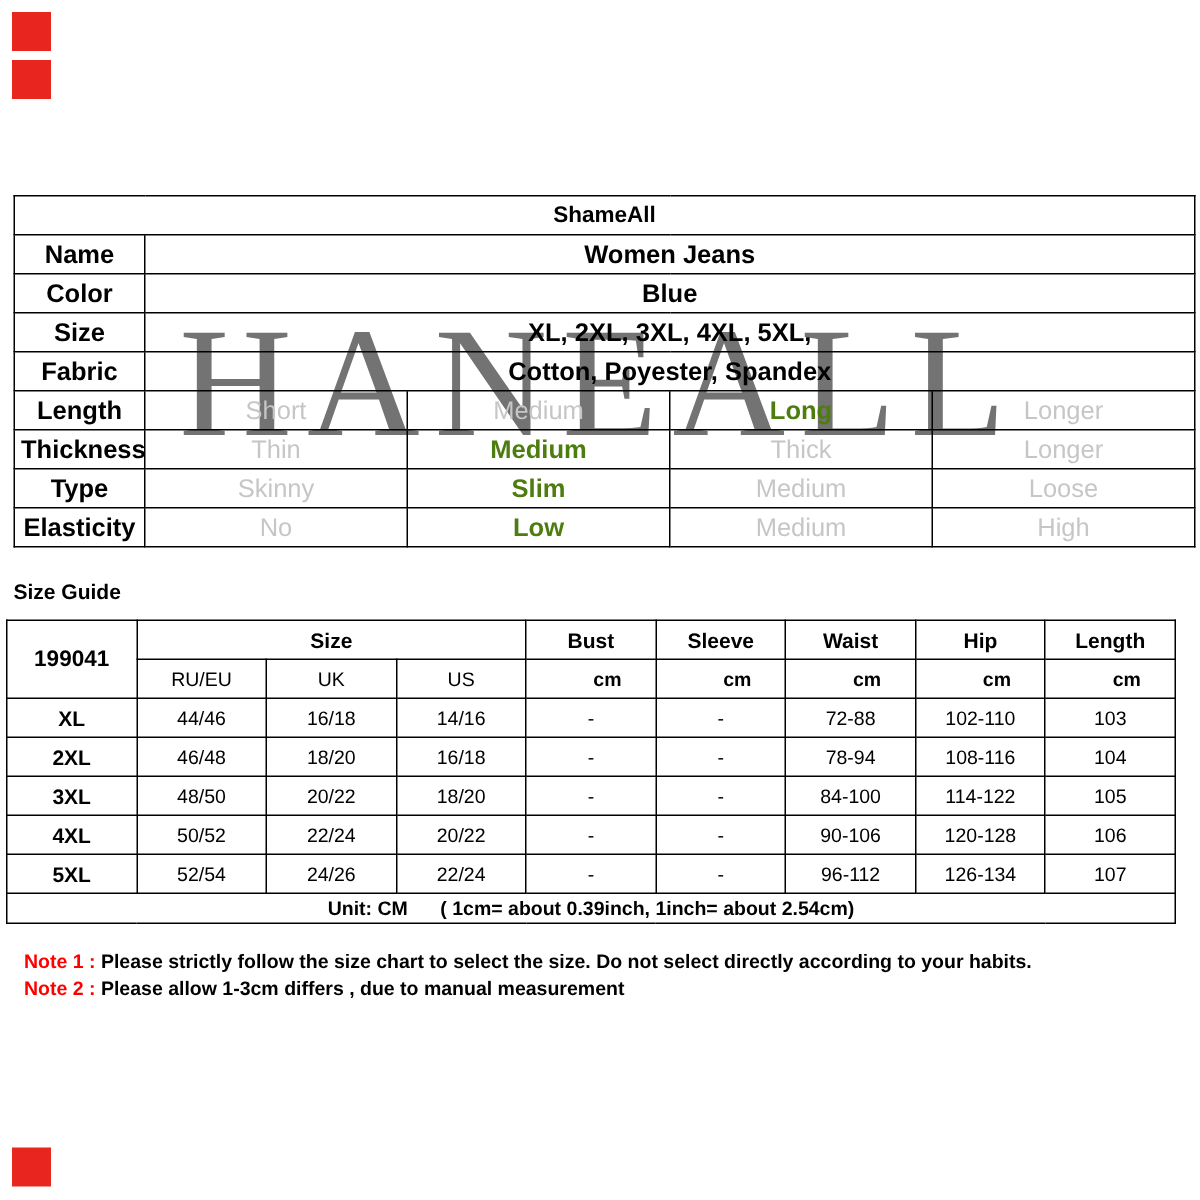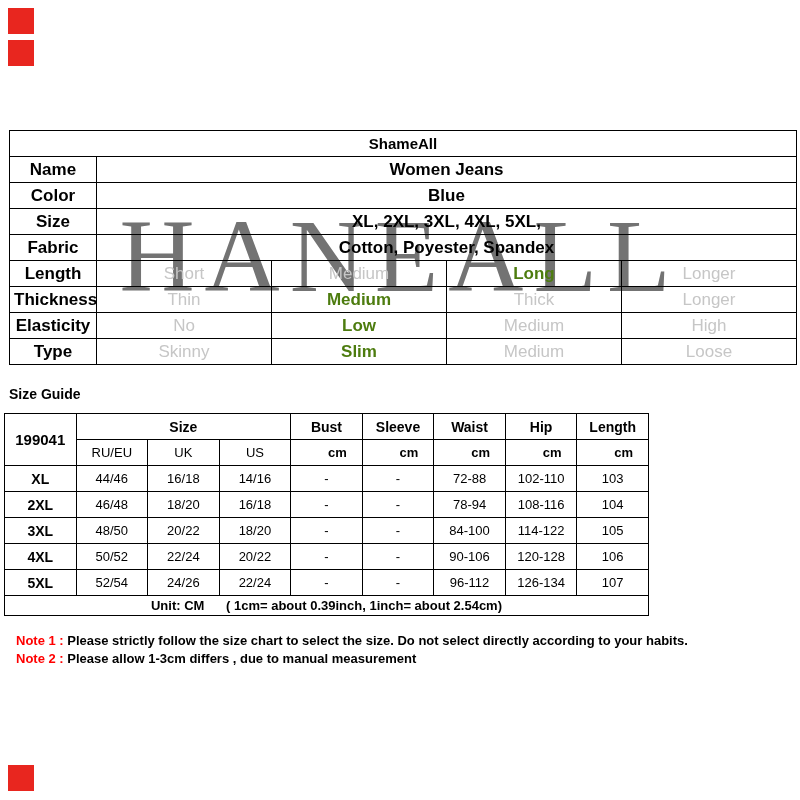--- a/index.html
+++ b/index.html
@@ -36,21 +36,21 @@
   .spec-table .value { font-weight:bold; }
   .opt { color:#c6c6c6; }
   .opt.selected { color:#4d7c0f; font-weight:bold; }
 
   
   .size-guide-heading {
     position:absolute; top:386px; left:9px;
     font-size:14px; font-weight:bold;
   }
   .size-table {
-    position:absolute; top:413px; left:4px; width:645px;
+    position:absolute; top:413px; left:4px; width:780px;
     border-collapse:collapse; table-layout:fixed; background:transparent;border-radius:20px;
   }
   .size-table td {
     border:1px solid #000; height:26px; text-align:center; vertical-align:middle;
     font-size:13px; padding:0 2px; overflow:hidden;
   }
   .size-table .model { font-weight:bold; font-size:15px; }
   .size-table .hdr { font-weight:bold; font-size:14px; }
   .size-table .cmhdr { font-weight:bold;padding-left:24px; }
   .size-table .szl { font-weight:bold; font-size:14px; }
@@ -111,32 +111,32 @@
         <td class="opt">Longer</td>
       </tr>
       <tr>
         <td class="label">Thickness</td>
         <td class="opt">Thin</td>
         <td class="opt selected">Medium</td>
         <td class="opt">Thick</td>
         <td class="opt">Longer</td>
       </tr>
       <tr>
+        <td class="label">Type</td>
+        <td class="opt">Skinny</td>
+        <td class="opt selected">Slim</td>
+        <td class="opt">Medium</td>
+        <td class="opt">Loose</td>
+      </tr>
+      <tr>
         <td class="label">Elasticity</td>
         <td class="opt">No</td>
         <td class="opt selected">Low</td>
         <td class="opt">Medium</td>
         <td class="opt">High</td>
-      </tr>
-      <tr>
-        <td class="label">Type</td>
-        <td class="opt">Skinny</td>
-        <td class="opt selected">Slim</td>
-        <td class="opt">Medium</td>
-        <td class="opt">Loose</td>
       </tr>
     </tbody>
   </table>
 
   <div class="size-guide-heading">Size Guide</div>
 
   <table class="size-table">
     <tbody>
       <tr>
         <td rowspan="2" class="model">199041</td>

